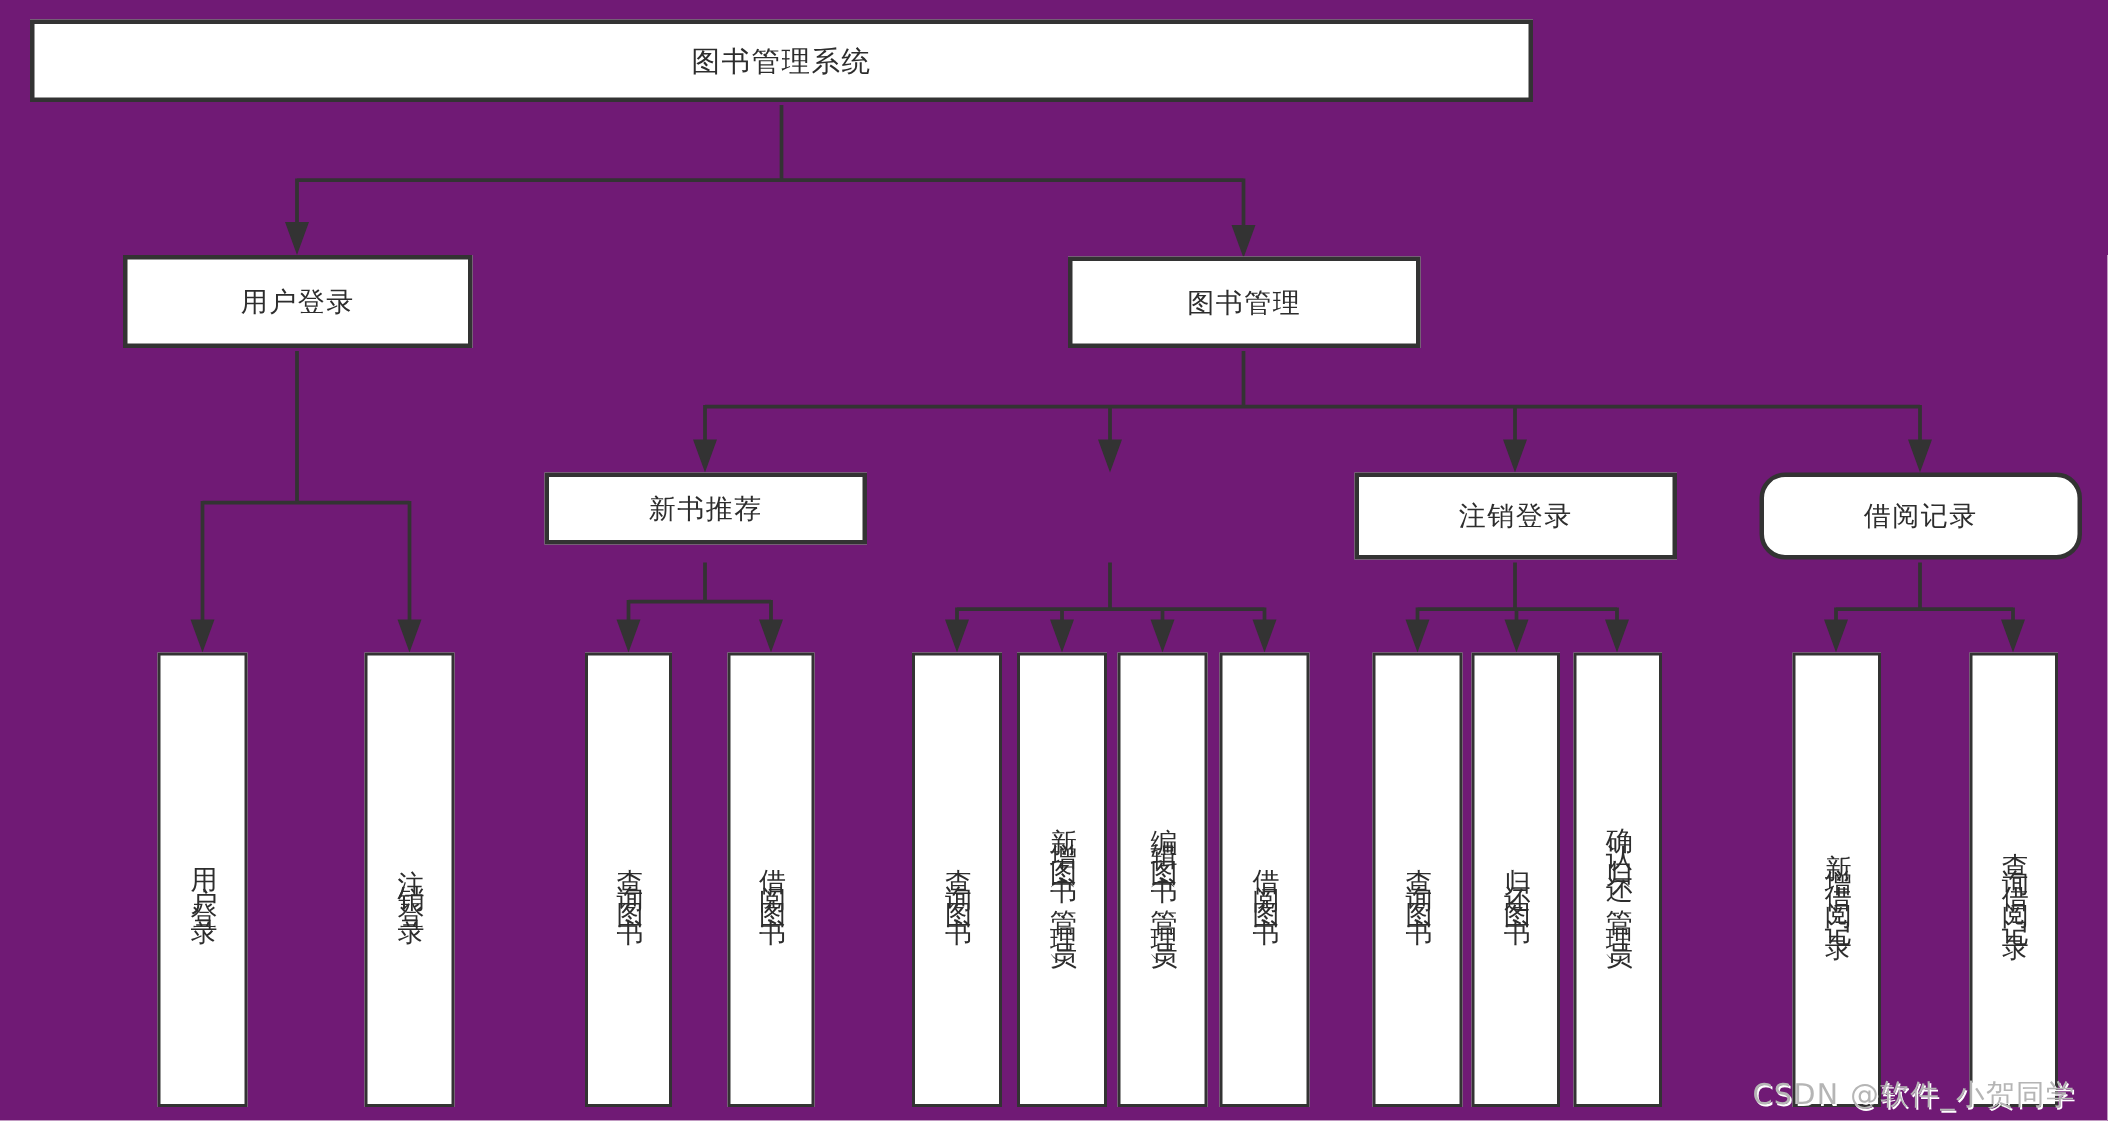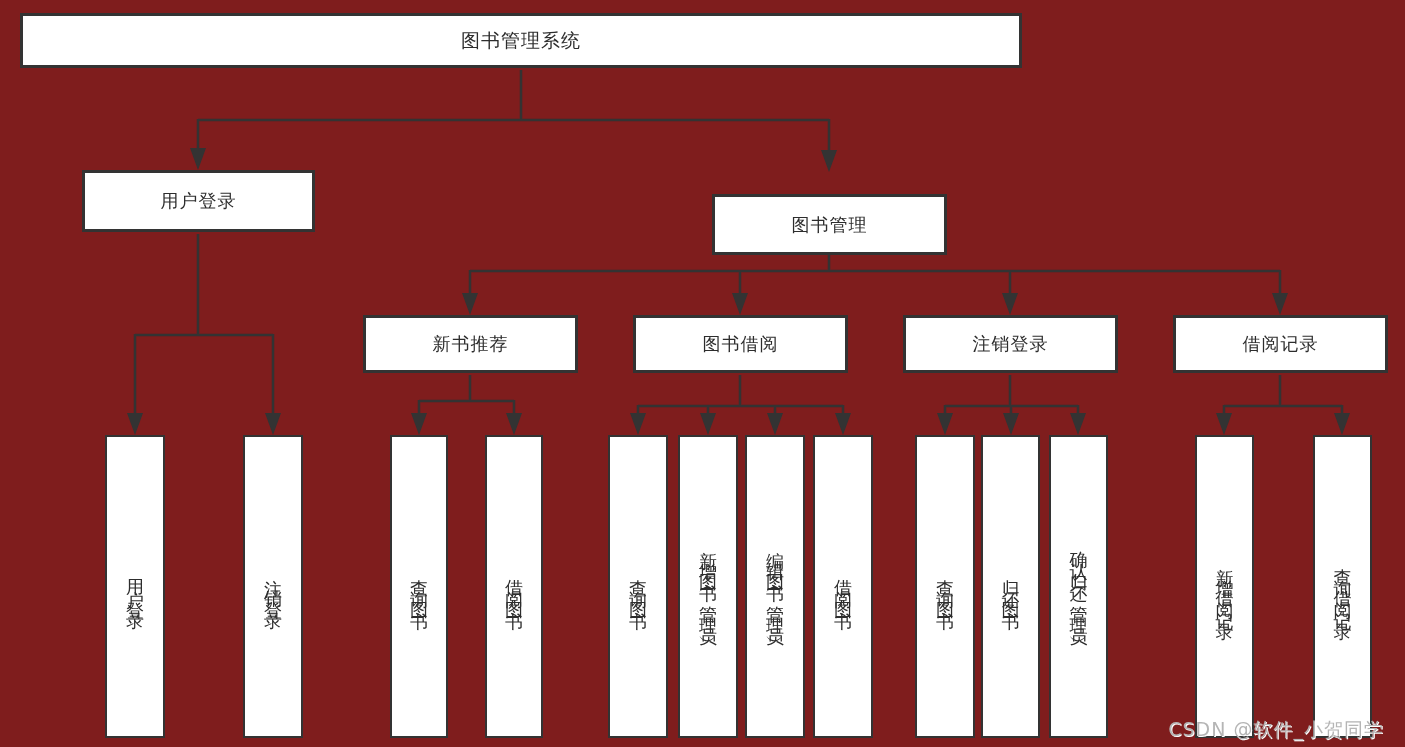--- a/index.html
+++ b/index.html
@@ -1,19 +1,19 @@
 <!DOCTYPE html>
 <html><head>
 <meta charset="utf-8">
 <style>
   html,body{margin:0;padding:0;background:#ffffff;}
   #stage{
     position:relative;
     width:1405px;height:747px;
-    background:#7f1d1d;
+    background:#701a75;
     font-family:"DejaVu Sans","Liberation Sans",sans-serif;
     overflow:hidden;
   }
   .node{
     position:absolute;
     background:#ffffff;
     border:3px solid #333333;
     box-sizing:border-box;
     display:flex;
     align-items:center;
@@ -104,34 +104,31 @@
     <polygon points="1334,413 1350,413 1342,435"></polygon>
   </svg>
 
   <div class="node" style="left:20px;top:13px;width:1002px;height:55px;">
     <span class="hlabel root-label">图书管理系统</span>
   </div>
 
   <div class="node" style="left:82px;top:170px;width:233px;height:62px;">
     <span class="hlabel">用户登录</span>
   </div>
-  <div class="node" style="left:712px;top:171px;width:235px;height:61px;margin-top:23px;">
+  <div class="node" style="left:712px;top:171px;width:235px;height:61px;">
     <span class="hlabel">图书管理</span>
   </div>
 
-  <div class="node" style="left:363px;top:315px;width:215px;height:58px;">
+  <div class="node" style="left:363px;top:315px;width:215px;height:48px;">
     <span class="hlabel">新书推荐</span>
-  </div>
-  <div class="node" style="left:633px;top:315px;width:215px;height:58px;">
-    <span class="hlabel">图书借阅</span>
   </div>
   <div class="node" style="left:903px;top:315px;width:215px;height:58px;">
     <span class="hlabel">注销登录</span>
   </div>
-  <div class="node" style="left:1173px;top:315px;width:215px;height:58px;">
+  <div class="node" style="left:1173px;top:315px;width:215px;height:58px;border-radius:17px;">
     <span class="hlabel">借阅记录</span>
   </div>
 
   <div class="node leaf" style="left:105px;top:435px;width:60px;height:303px;">
     <span class="vtext">用户登录</span>
   </div>
   <div class="node leaf" style="left:243px;top:435px;width:60px;height:303px;">
     <span class="vtext">注销登录</span>
   </div>
 

